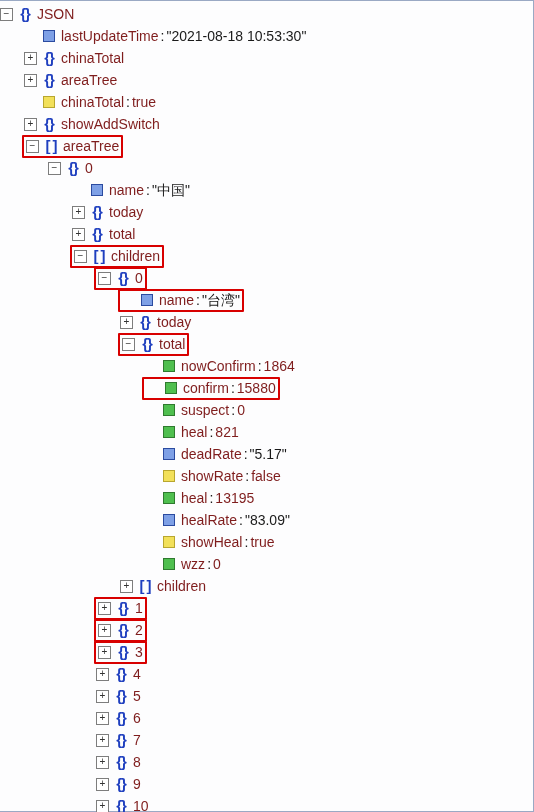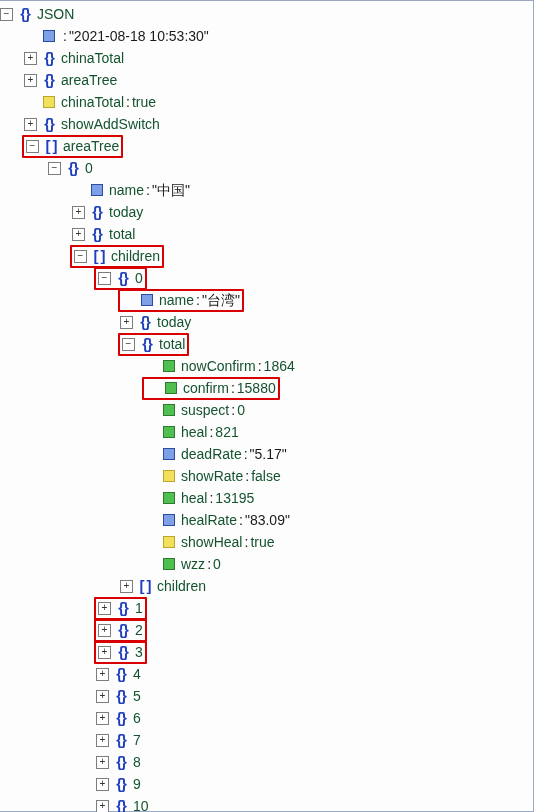--- a/index.html
+++ b/index.html
@@ -81,21 +81,21 @@
     border: 1px solid #2f7a2f;
     background: #4fbf4f;
   }
   .cube-y {
     width: 10px;
     height: 10px;
     border: 1px solid #b8a62f;
     background: #f2e05a;
   }
   .label {
-    color: #14532d;
+    color: #7f1d1d;
   }
   .quoted { color: #1a1a1a; }
   .colon { padding: 0 2px; }
   .hl {
     border: 2px solid #d80000;
     border-radius: 1px;
     padding: 0 2px;
     margin: 0 -2px;
     display: inline-flex;
     align-items: center;
@@ -113,20 +113,21 @@
     <span class="ico braces">{}</span>
     <span class="label">JSON</span>
   </div>
 
   <div class="row">
     <span class="indent"></span>
     <span class="exp empty">−</span>
     <span class="ico">
           <span class="cube"></span>
         </span>
+    <span class="label">lastUpdateTime</span>
     <span class="colon">:</span>
     <span class="quoted">"2021-08-18 10:53:30"</span>
   </div>
 
   <div class="row">
     <span class="indent"></span>
     <span class="exp">+</span>
     <span class="ico braces">{}</span>
     <span class="label">chinaTotal</span>
   </div>

